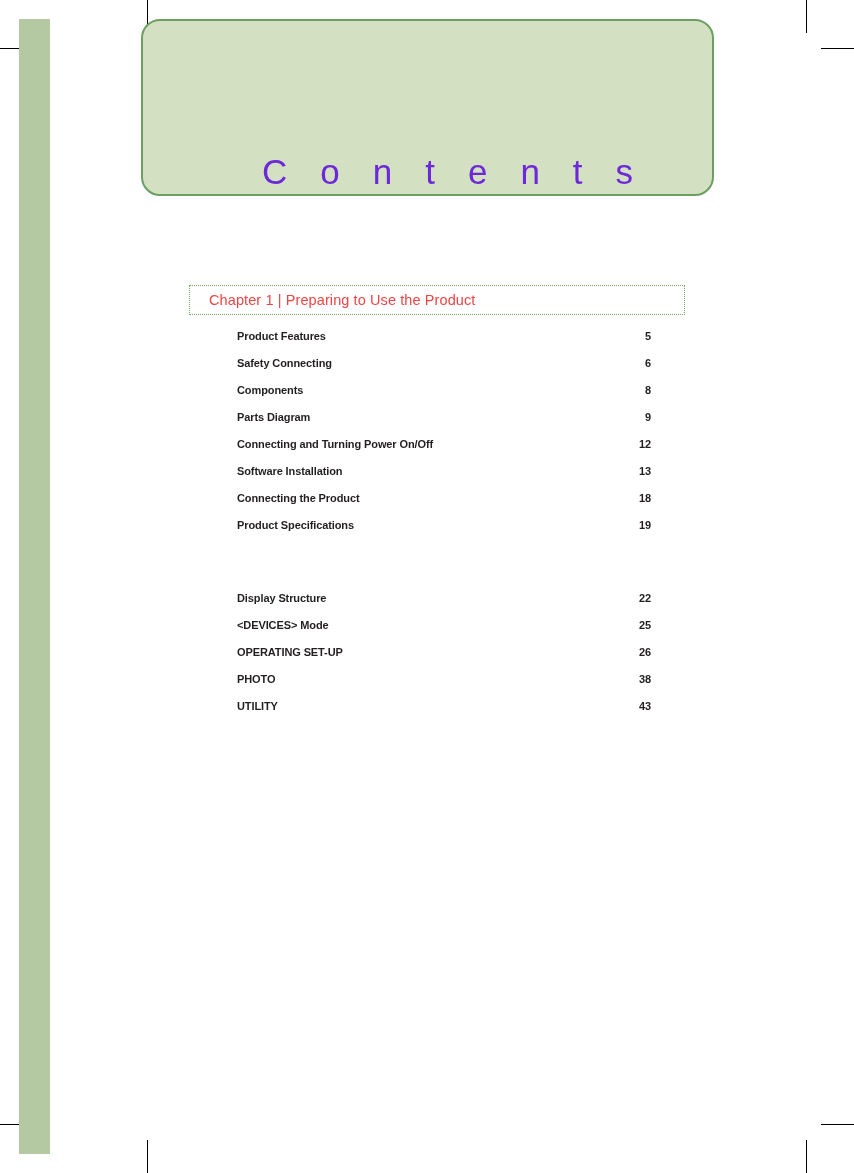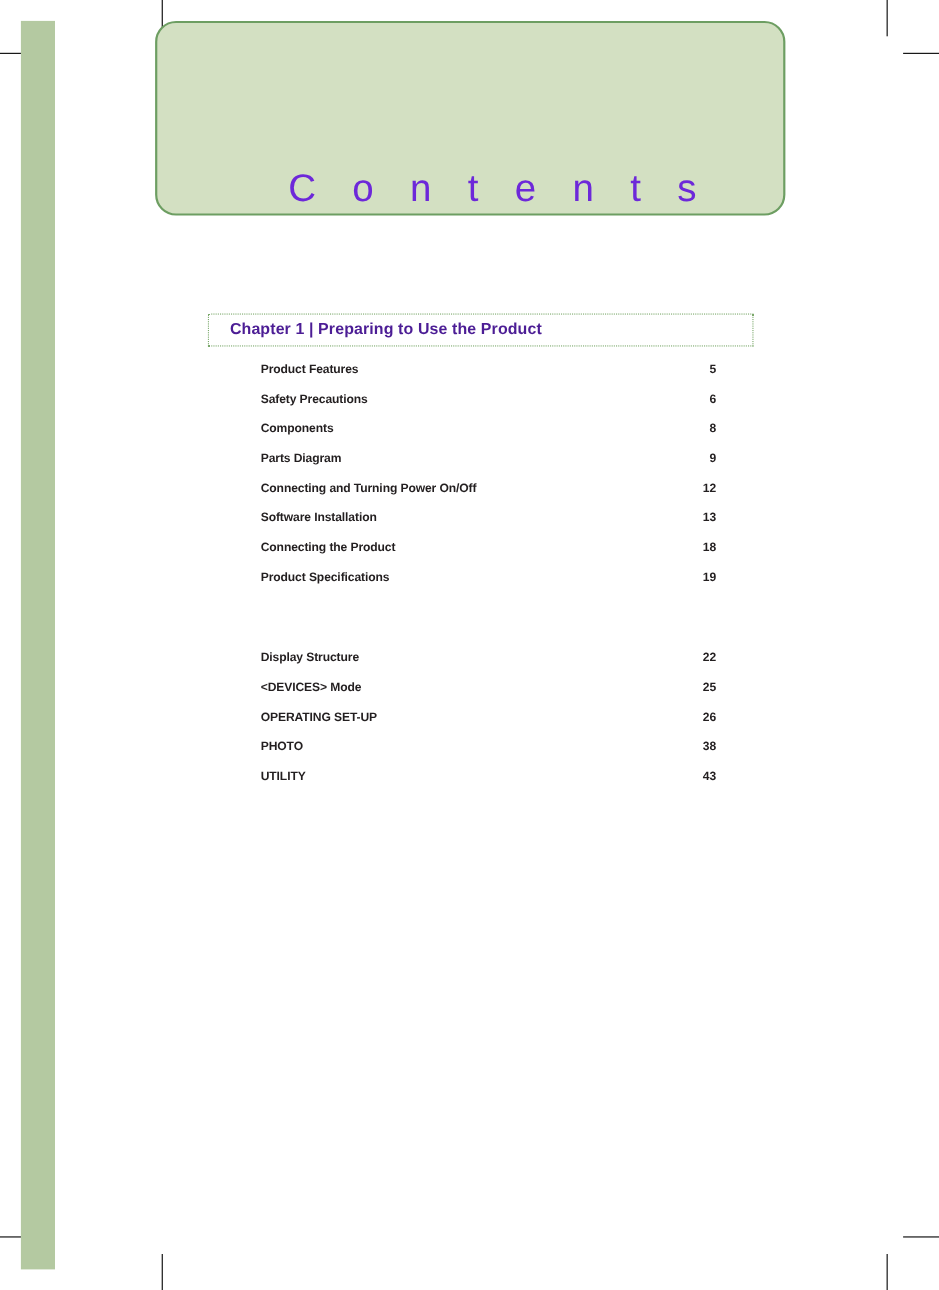--- a/index.html
+++ b/index.html
@@ -78,23 +78,23 @@
   .chapter + .chapter { margin-top: 46px; }
 
   .chapter-head {
     box-sizing: border-box;
     width: 496px;
     height: 30px;
     border: 1px dotted #7ba86b;
     padding-left: 19px;
     display: flex;
     align-items: center;
-    color: #4c1d95;
+    color: #ef4444;
     font-size: 14.5px;
-    font-weight: 700;
+    font-weight: 400;
     letter-spacing: 0.1px;
   }
 
   .entries {
     margin-top: 15px;
     padding-left: 48px;
     padding-right: 34px;
   }
   .entry {
     display: flex;
@@ -131,21 +131,21 @@
   <div class="chapter">
     <div class="chapter-head">
       <span>Chapter 1 | Preparing to Use the Product</span>
     </div>
     <div class="entries">
       <div class="entry">
         <span class="entry-title">Product Features</span>
         <span class="entry-page">5</span>
       </div>
       <div class="entry">
-        <span class="entry-title">Safety Precautions</span>
+        <span class="entry-title">Safety Connecting</span>
         <span class="entry-page">6</span>
       </div>
       <div class="entry">
         <span class="entry-title">Components</span>
         <span class="entry-page">8</span>
       </div>
       <div class="entry">
         <span class="entry-title">Parts Diagram</span>
         <span class="entry-page">9</span>
       </div>

